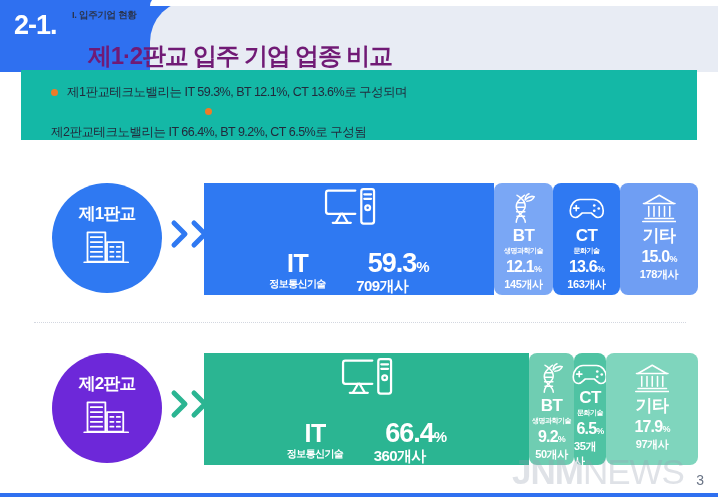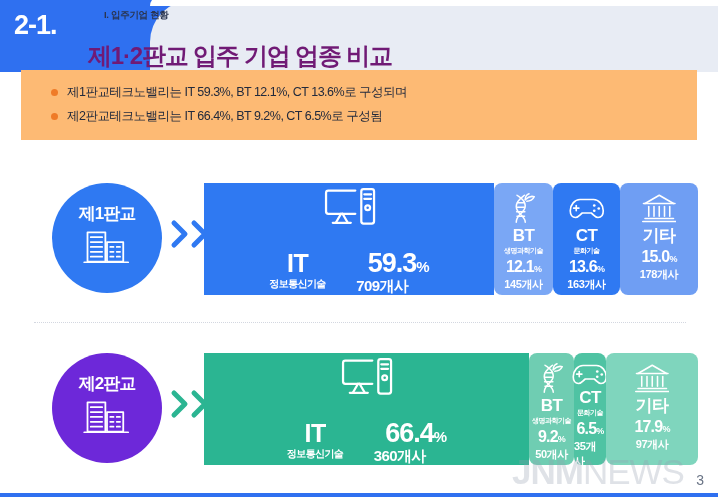--- a/index.html
+++ b/index.html
@@ -48,21 +48,21 @@
     left: 14px; top: 10px;
     color: #ffffff;
     font-size: 27px;
     font-weight: bold;
     letter-spacing: -1px;
     z-index: 6;
   }
 
   .breadcrumb {
     position: absolute;
-    left: 104px; top: 9px;
+    left: 72px; top: 9px;
     font-size: 9.5px;
     color: #2a3550;
     font-weight: bold;
     letter-spacing: -0.3px;
     z-index: 6;
   }
   .slide-title {
     position: absolute;
     left: 88px; top: 40px;
     font-size: 24px;
@@ -70,32 +70,32 @@
     color: #701a75;
     letter-spacing: -1.2px;
     z-index: 6;
   }
 
   
   .summary-panel {
     position: absolute;
     left: 21px; top: 70px;
     width: 676px; height: 70px;
-    background: #fdba74;
+    background: #14b8a6;
     text-align: right;
   }
   .bullet-row {
     position: absolute;
     left: 30px;
     display: flex;
     align-items: center;
     gap: 9px;
   }
   .bullet-row.r0 { top: 14px; }
-  .bullet-row.r1 { top: 38px; }
+  .bullet-row.r1 { top: 38px; flex-direction: column; }
   .bullet-dot {
     width: 7px; height: 7px;
     border-radius: 50%;
     background: #ef7b28;
     flex: none;
   }
   .bullet-text {
     font-size: 12.5px;
     color: #222a3c;
     letter-spacing: -0.5px;

